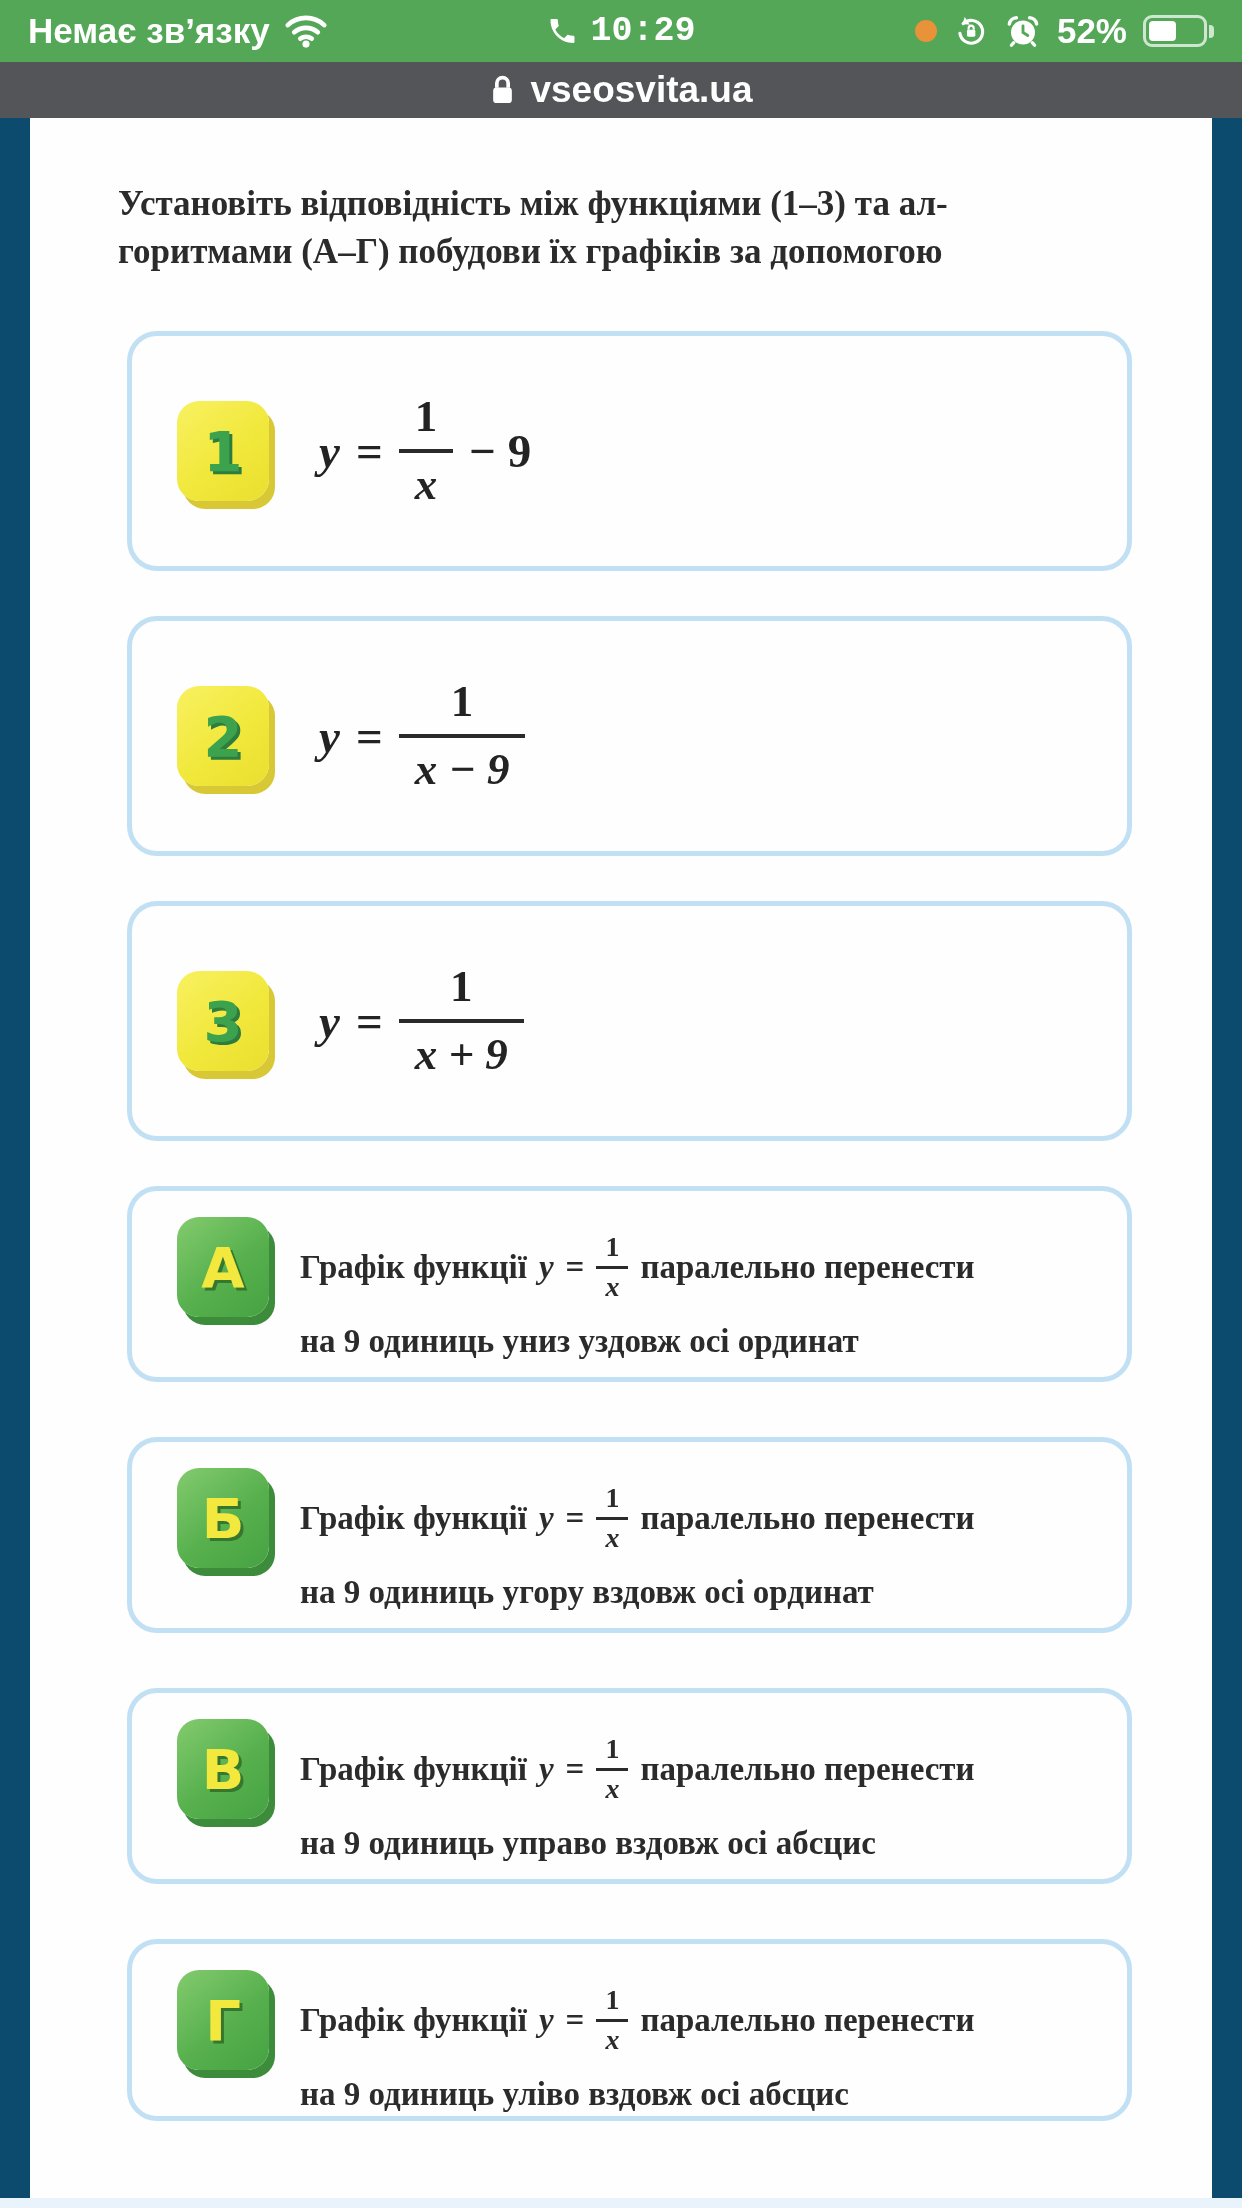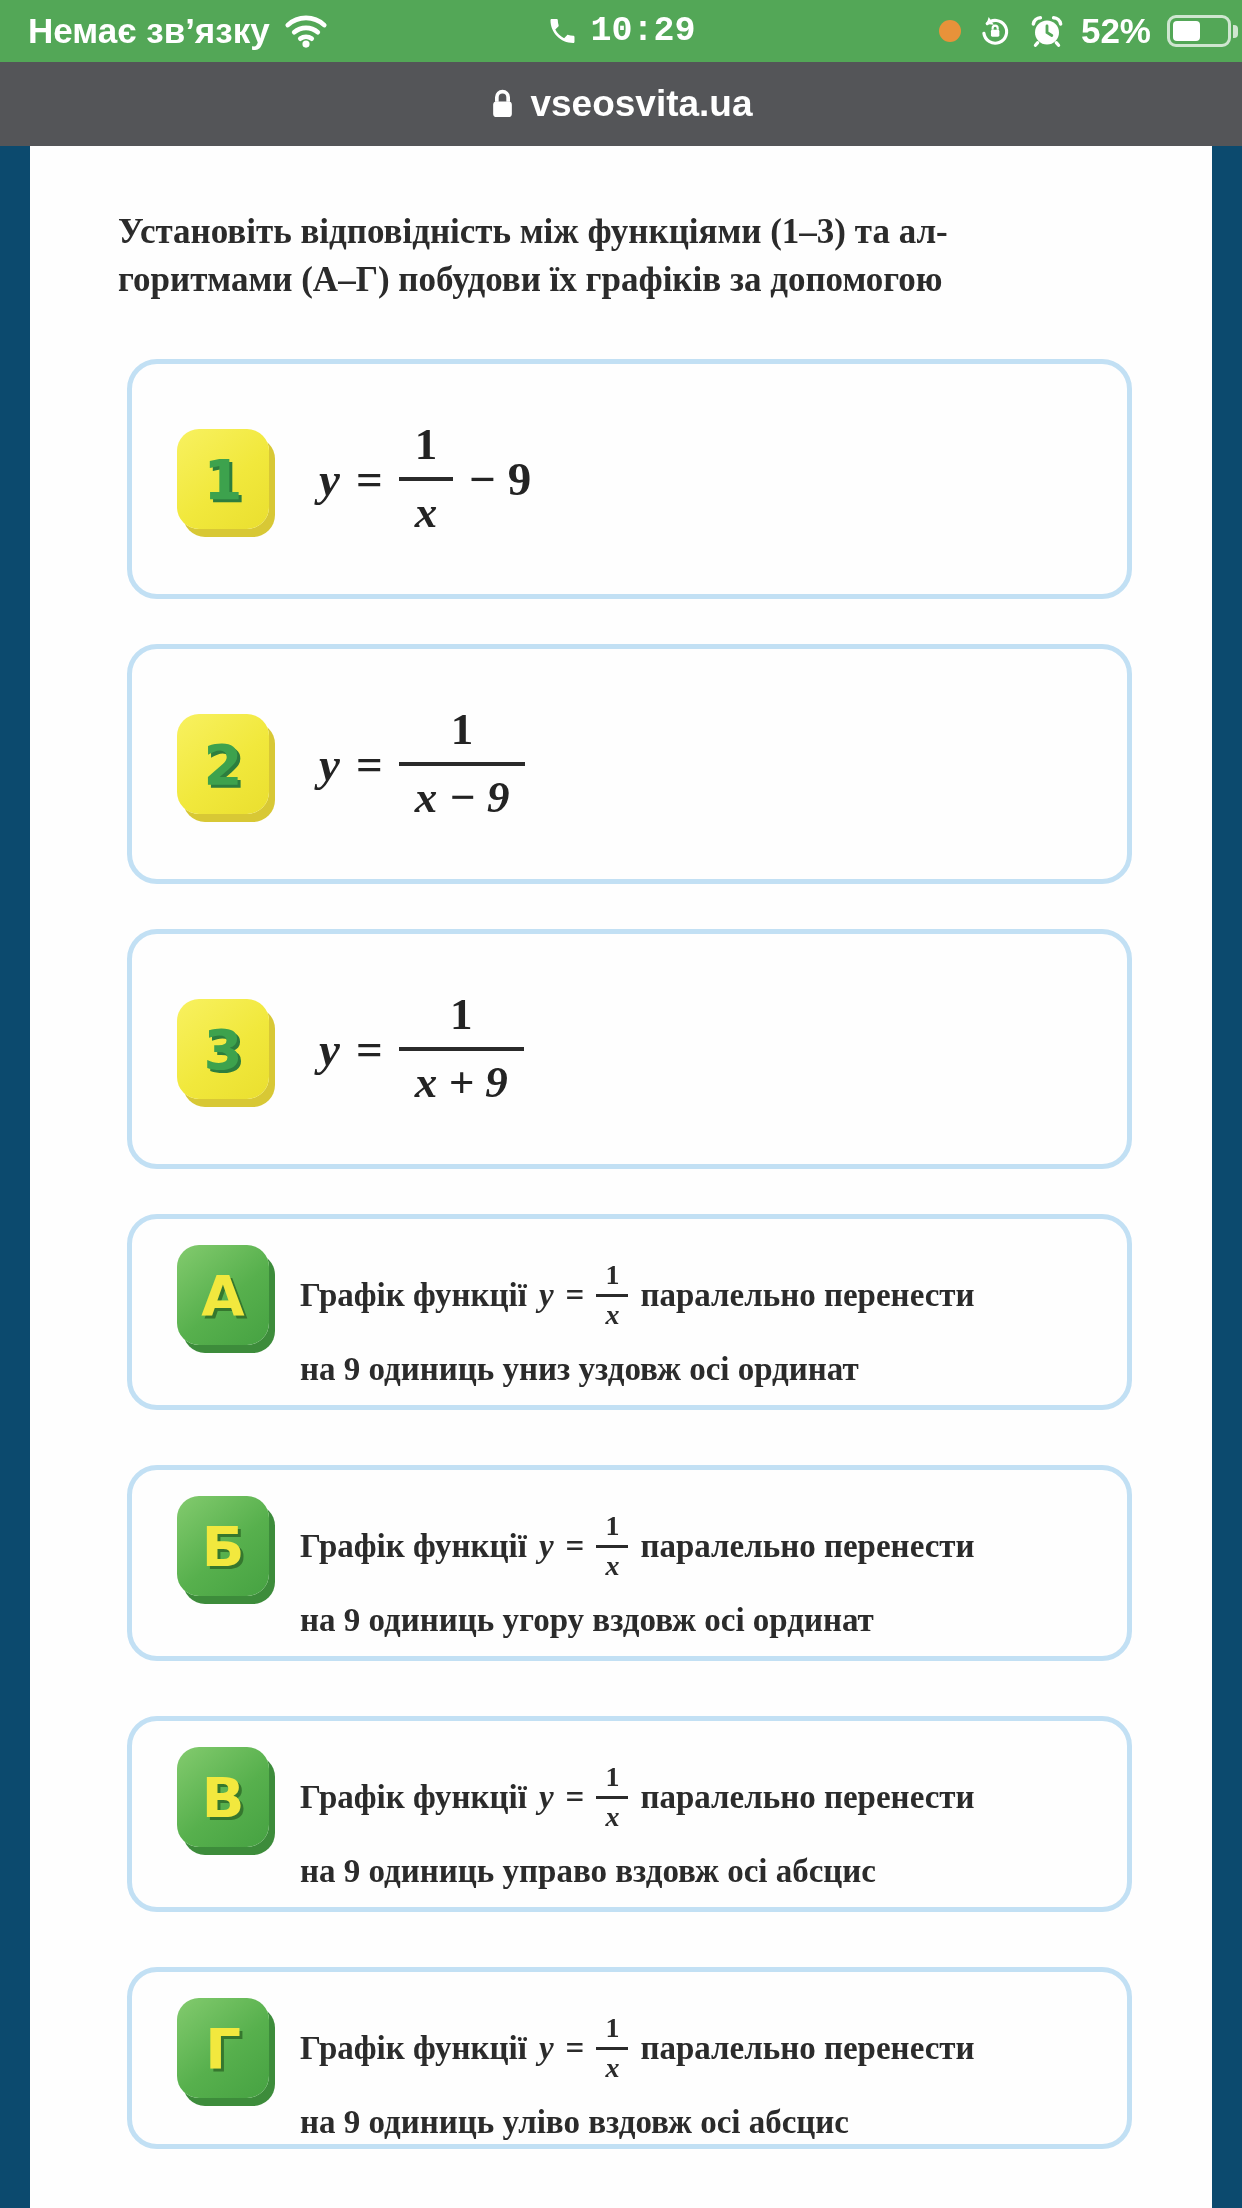--- a/index.html
+++ b/index.html
@@ -12,32 +12,32 @@
 
   
   .status-bar {
     height:62px; background:#53a757; position:relative;
     display:flex; align-items:center;
     color:#fff; font-weight:bold; font-size:35px;
   }
   .sb-left { display:flex; align-items:center; gap:14px; padding-left:28px; }
   .sb-center { position:absolute; left:50%; transform:translateX(-50%);
                display:flex; align-items:center; gap:12px;font-family:Liberation Mono, monospace; }
-  .sb-right { margin-left:auto; display:flex; align-items:center; gap:16px; padding-right:4px; }
+  .sb-right { margin-left:auto; display:flex; align-items:center; gap:16px; padding-right:28px; }
   .rec-dot { width:22px; height:22px; border-radius:50%; background:#e8923a; display:inline-block; }
   .battery-wrap { display:flex; align-items:center; }
   .battery { width:64px; height:32px; border:3px solid rgba(255,255,255,0.72);
              border-radius:9px; padding:3px; display:inline-block; }
   .battery-fill { display:block; height:100%; width:52%; background:#fff; border-radius:4px; }
   .battery-tip { width:5px; height:13px; background:rgba(255,255,255,0.72);
                  border-radius:0 4px 4px 0; margin-left:2px; display:inline-block; }
 
   
   .url-bar {
-    height:84px; background:#545558; color:#fff;
+    height:56px; background:#545558; color:#fff;
     display:flex; align-items:center; justify-content:center; gap:14px;
     font-weight:bold; font-size:37px; cursor:pointer;
   }
 
   
   .content { height:2080px; background:#0c4a6e; }
   .panel { margin:0 30px; height:100%; background:#fefefe; padding-top:62px; }
 
   .question {
     margin-left:88px; width:960px; margin-bottom:55px;

